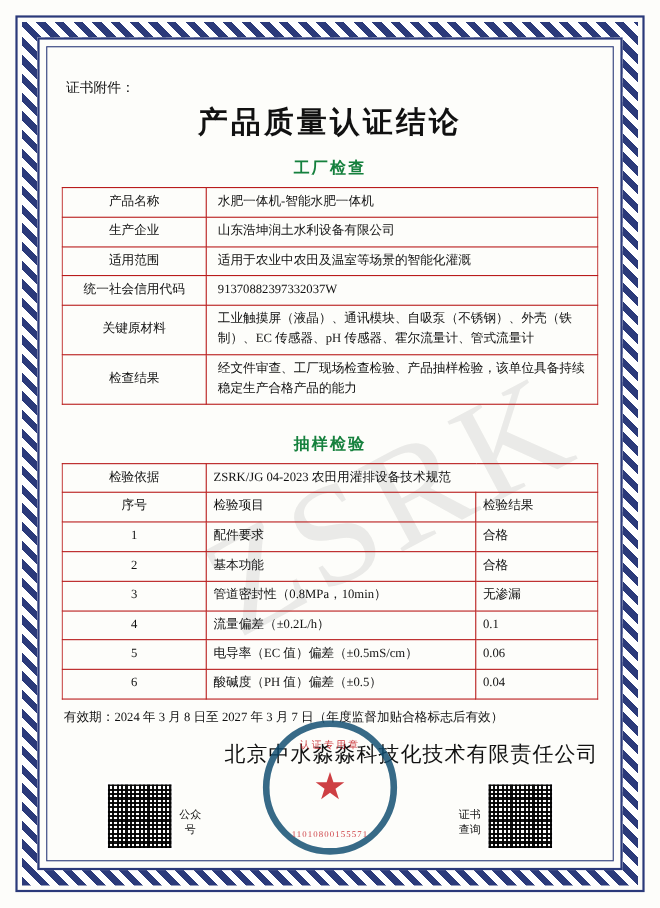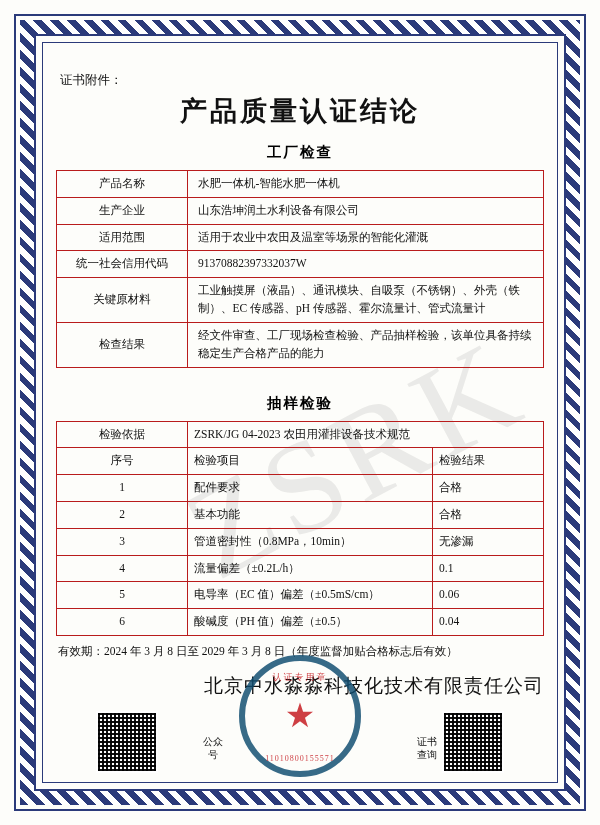--- a/index.html
+++ b/index.html
@@ -67,21 +67,21 @@
     font-weight:bold;
     color:#111;
     font-family:"Liberation Serif", serif;
   }
   h2.section{
     text-align:center;
     font-size:14.5px;
     font-weight:bold;
     letter-spacing:2px;
     margin:8px 0 8px 0;
-    color:#000000;
+    color:#15803d;
   }
   table{
     width:100%;
     border-collapse:collapse;
     font-size:11.5px;
     position:relative;
     z-index:2;
   }
   td{
     border:1px solid #b91c1c;
@@ -128,21 +128,20 @@
   }
   .qr.left{left:40px;bottom:12px;}
   .qr.right{right:40px;bottom:12px;}
   .qr-cap{
     position:absolute;
     font-size:10px;
     line-height:1.25;
     color:#111;
     text-align:center;
     width:26px;
-    margin-left:40px;
   }
   .qr-cap.left{left:104px;bottom:24px;}
   .qr-cap.right{right:104px;bottom:24px;}
   
   .seal{
     position:absolute;
     left:50%;bottom:8px;
     transform:translateX(-50%);
     width:110px;height:110px;
     border:6px solid #0c4a6e;
@@ -254,21 +253,21 @@
           <td class="c">0.06</td>
         </tr>
         <tr>
           <td class="k">6</td>
           <td class="c">酸碱度（PH 值）偏差（±0.5）</td>
           <td class="c">0.04</td>
         </tr>
       </tbody>
     </table>
 
-    <div class="valid">有效期：2024 年 3 月 8 日至  2029 年 3 月 8 日（年度监督加贴合格标志后有效）</div>
+    <div class="valid">有效期：2024 年 3 月 8 日至  2027 年 3 月 7 日（年度监督加贴合格标志后有效）</div>
 
     <div class="issuer">北京中水淼淼科技化技术有限责任公司</div>
 
     <div class="footer">
       <div class="qr left"></div>
       <div class="qr-cap left">公众号</div>
 
       <div class="qr right"></div>
       <div class="qr-cap right">证书查询</div>
 

